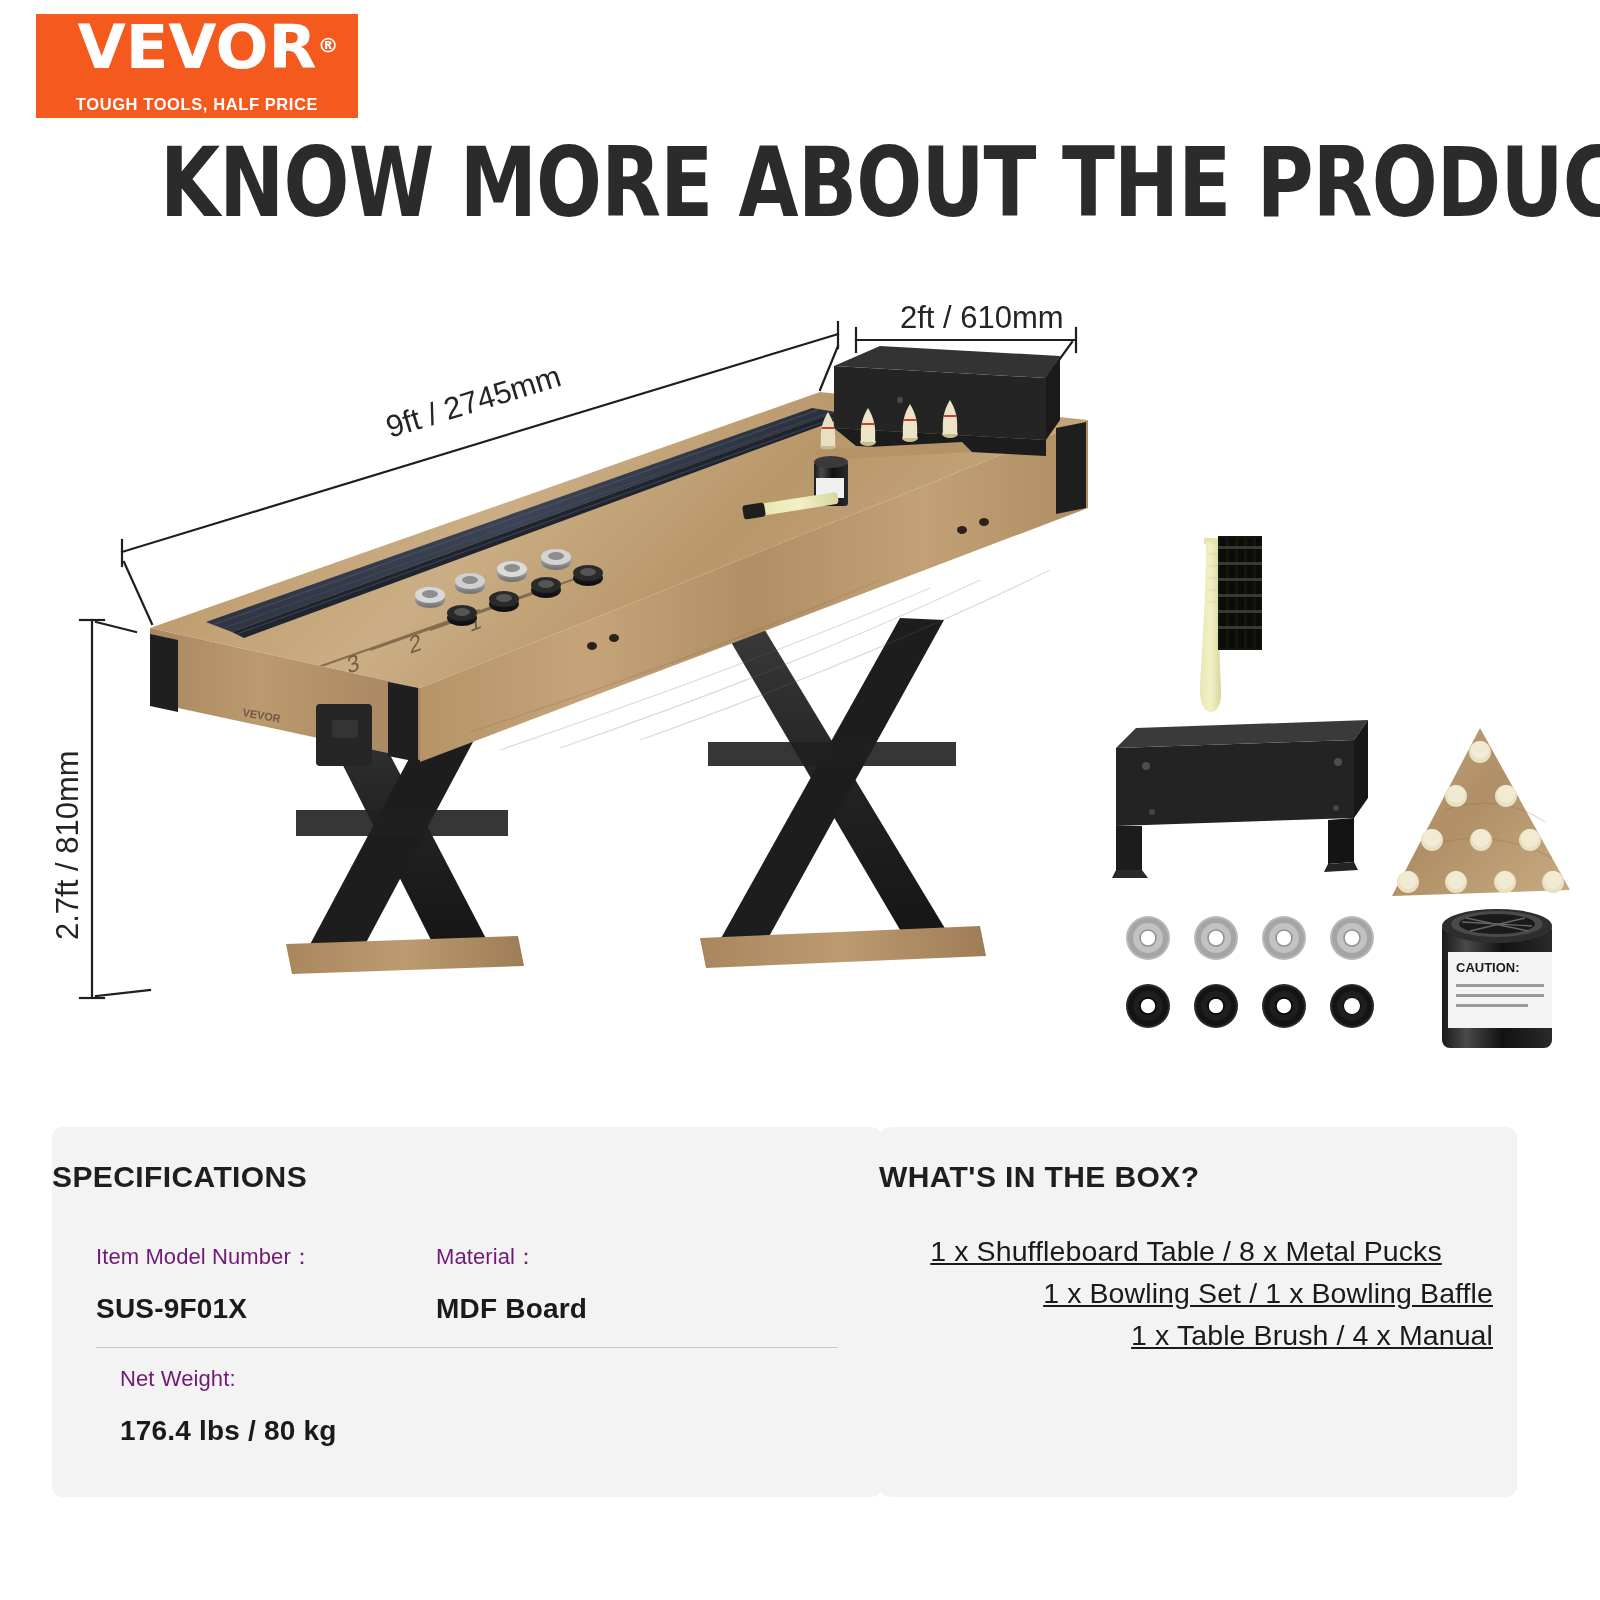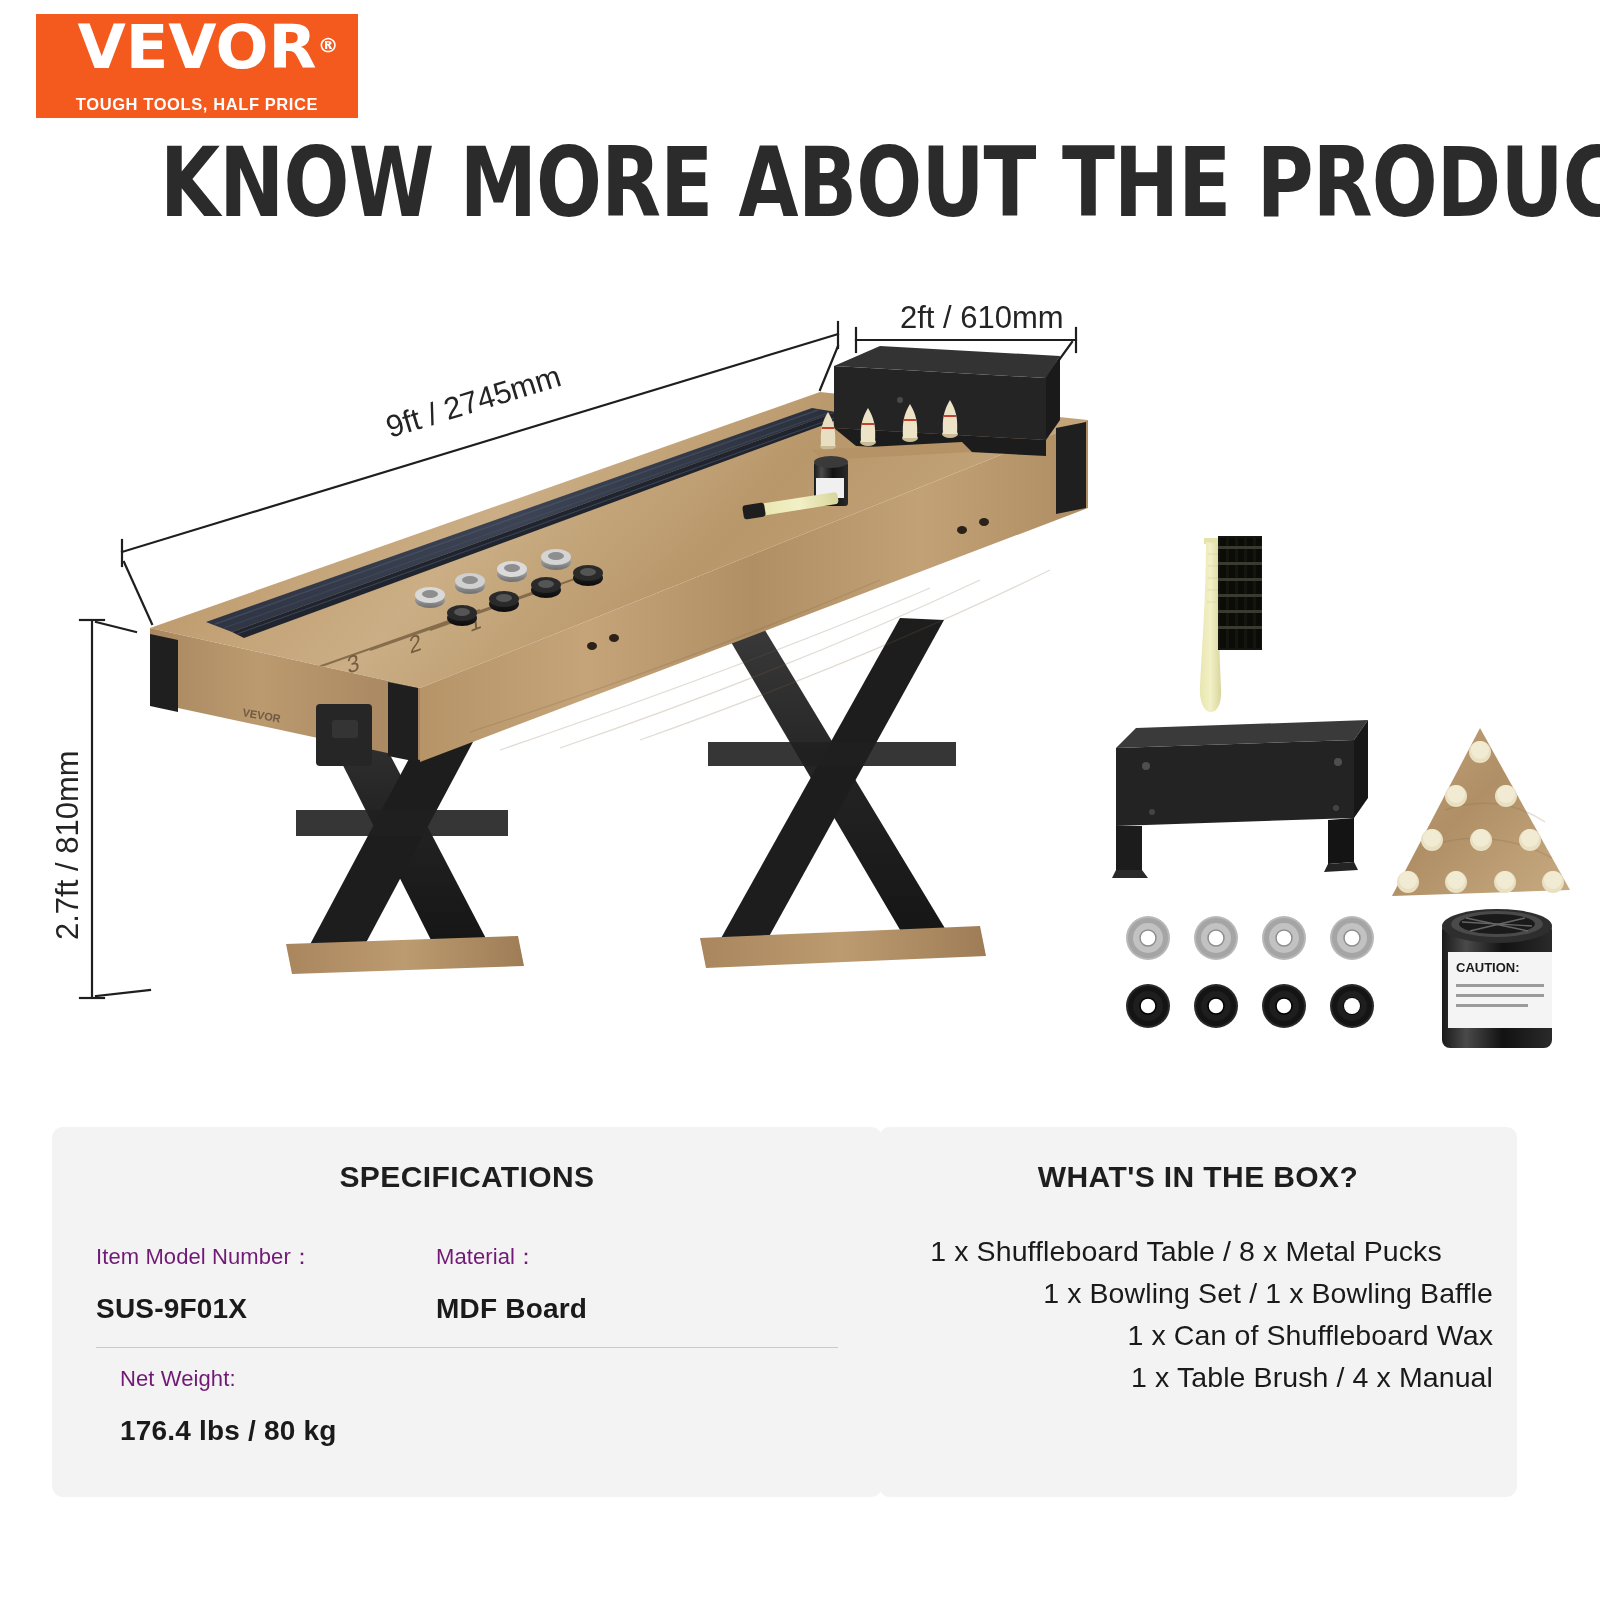--- a/index.html
+++ b/index.html
@@ -59,21 +59,21 @@
 
   
   .panel{
     position:absolute; top:1127px; height:370px;
     background:#F3F3F3; border-radius:11px;
   }
   #panel-specs{ left:52px; width:830px; }
   #panel-box{ left:879px; width:638px; }
 
   .panel-title{
-    text-align:center; margin-top:33px;
+    text-align:left; margin-top:33px;
     font-size:30px; font-weight:bold;
     color:#1E1E1E; letter-spacing:0.4px;
   }
 
   .spec-grid{
     margin:48px 0 0 44px;
     display:grid; grid-template-columns:340px auto;
   }
   .spec-label{
     font-size:22px; color:#701a75; font-weight:normal;
@@ -90,20 +90,21 @@
   .spec-block2{ margin:38px 0 0 68px; }
 
   .box-list{
     margin-top:36px; padding:0 24px 0 0;
     text-align:right;
   }
   .box-line{
     font-size:28.5px; color:#1A1A1A;
     line-height:42px; letter-spacing:0.1px;
     white-space:nowrap;
+    text-decoration:underline;
   }
   .box-line.first{ text-align:center; }
 </style>
 </head>
 <body>
 
 <div id="logo-block">
   <div id="logo-word">
     <span>VEVOR</span>
     <span id="logo-reg">®</span>
@@ -524,16 +525,15 @@
     <div class="spec-label">Net Weight:</div>
     <div class="spec-value">176.4 lbs / 80 kg</div>
   </div>
 </div>
 
 <div class="panel" id="panel-box">
   <div class="panel-title">WHAT'S IN THE BOX?</div>
   <div class="box-list">
     <div class="box-line first">1 x Shuffleboard Table / 8 x Metal Pucks</div>
     <div class="box-line">1 x Bowling Set / 1 x Bowling Baffle</div>
-    <div class="box-line">1 x Can of Shuffleboard Wax</div>
     <div class="box-line">1 x Table Brush / 4 x Manual</div>
   </div>
 </div>
 
 </body></html>

